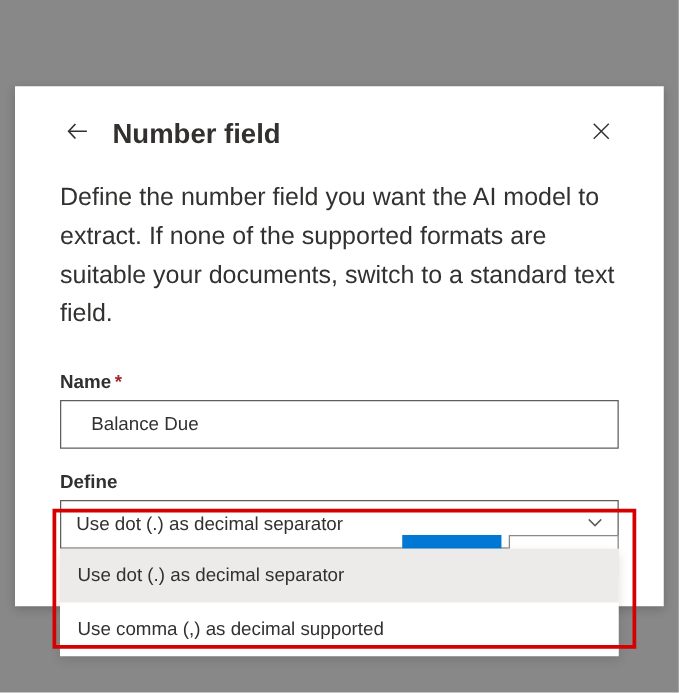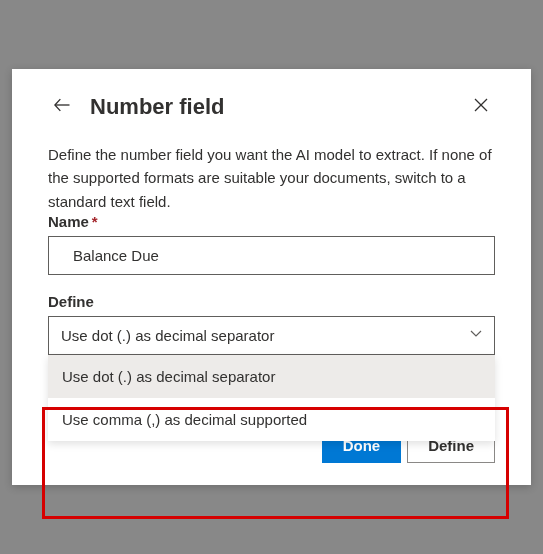--- a/index.html
+++ b/index.html
@@ -54,23 +54,24 @@
       display: flex;
       align-items: center;
       justify-content: center;
       cursor: pointer;
     }
     .close-btn svg {
       width: 16px;
       height: 16px;
     }
     .description {
-      font-size: 15px;
+      font-size: 20px;
       color: #323130;
       line-height: 1.55;
+      margin-bottom: 30px;
     }
     .field-label {
       font-size: 15px;
       color: #323130;
       font-weight: 600;
       margin-bottom: 6px;
       display: block;
     }
     .required {
       color: #a4262c;

